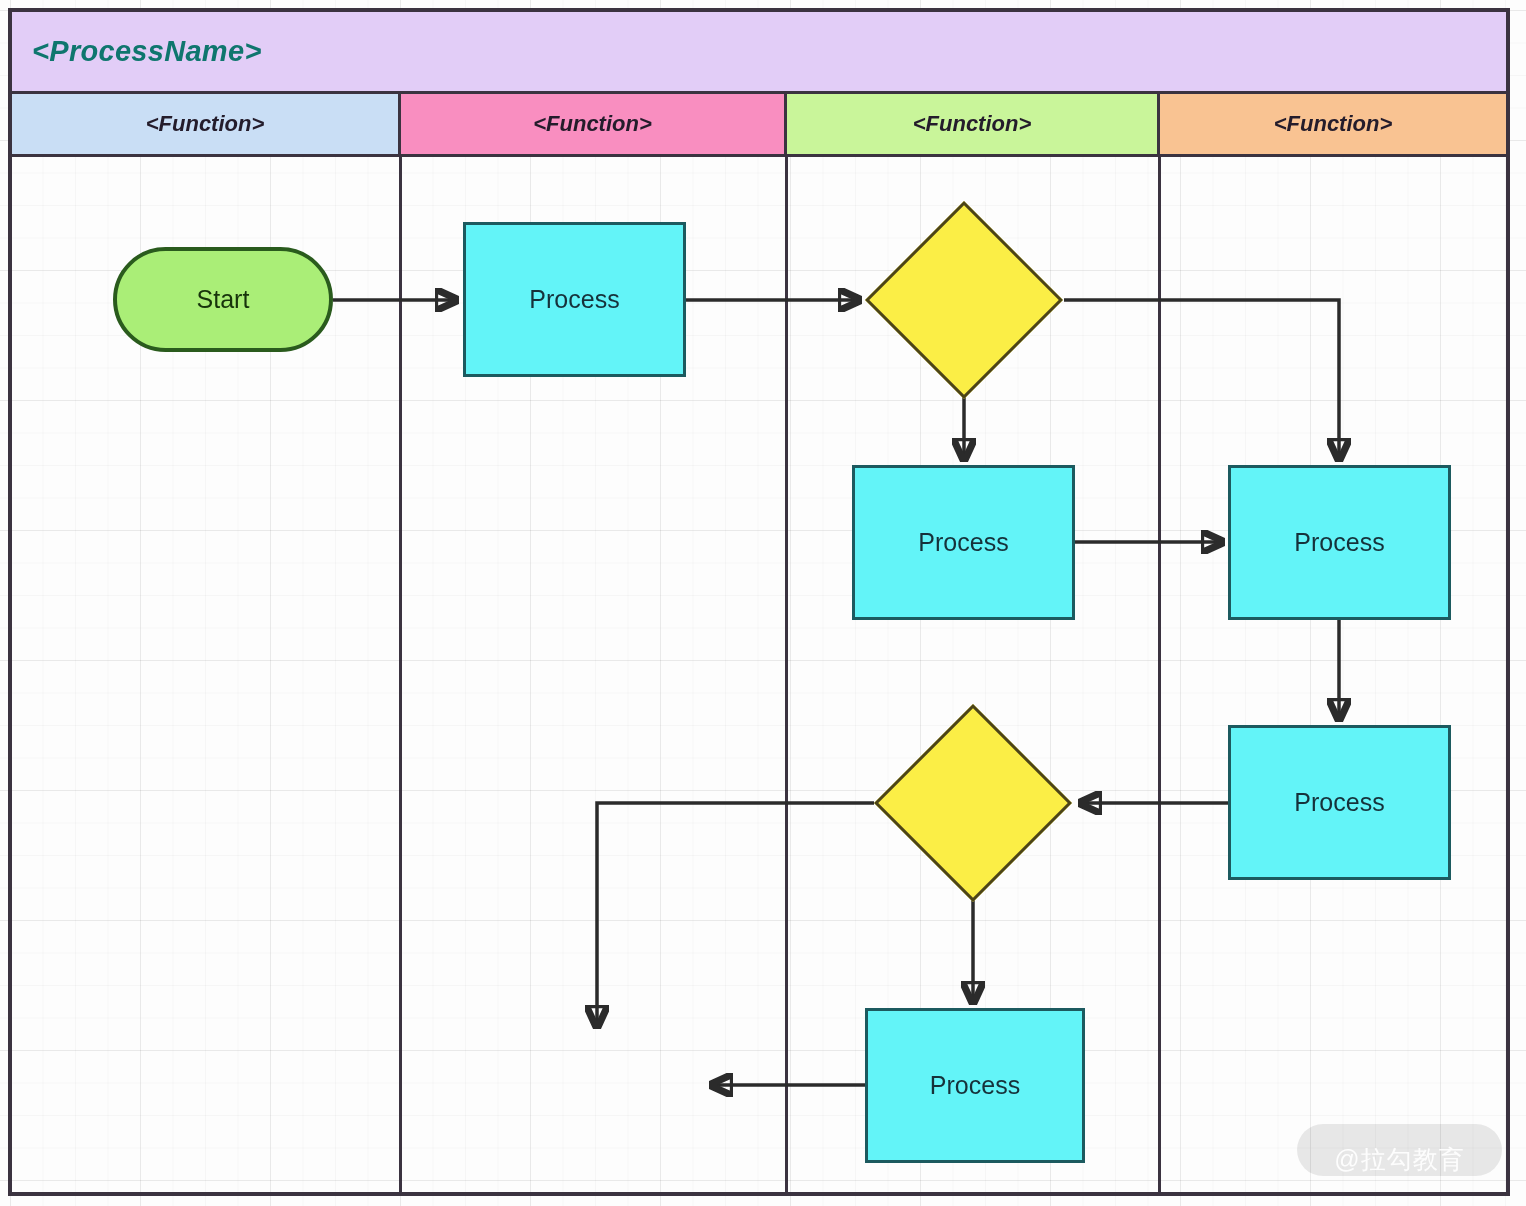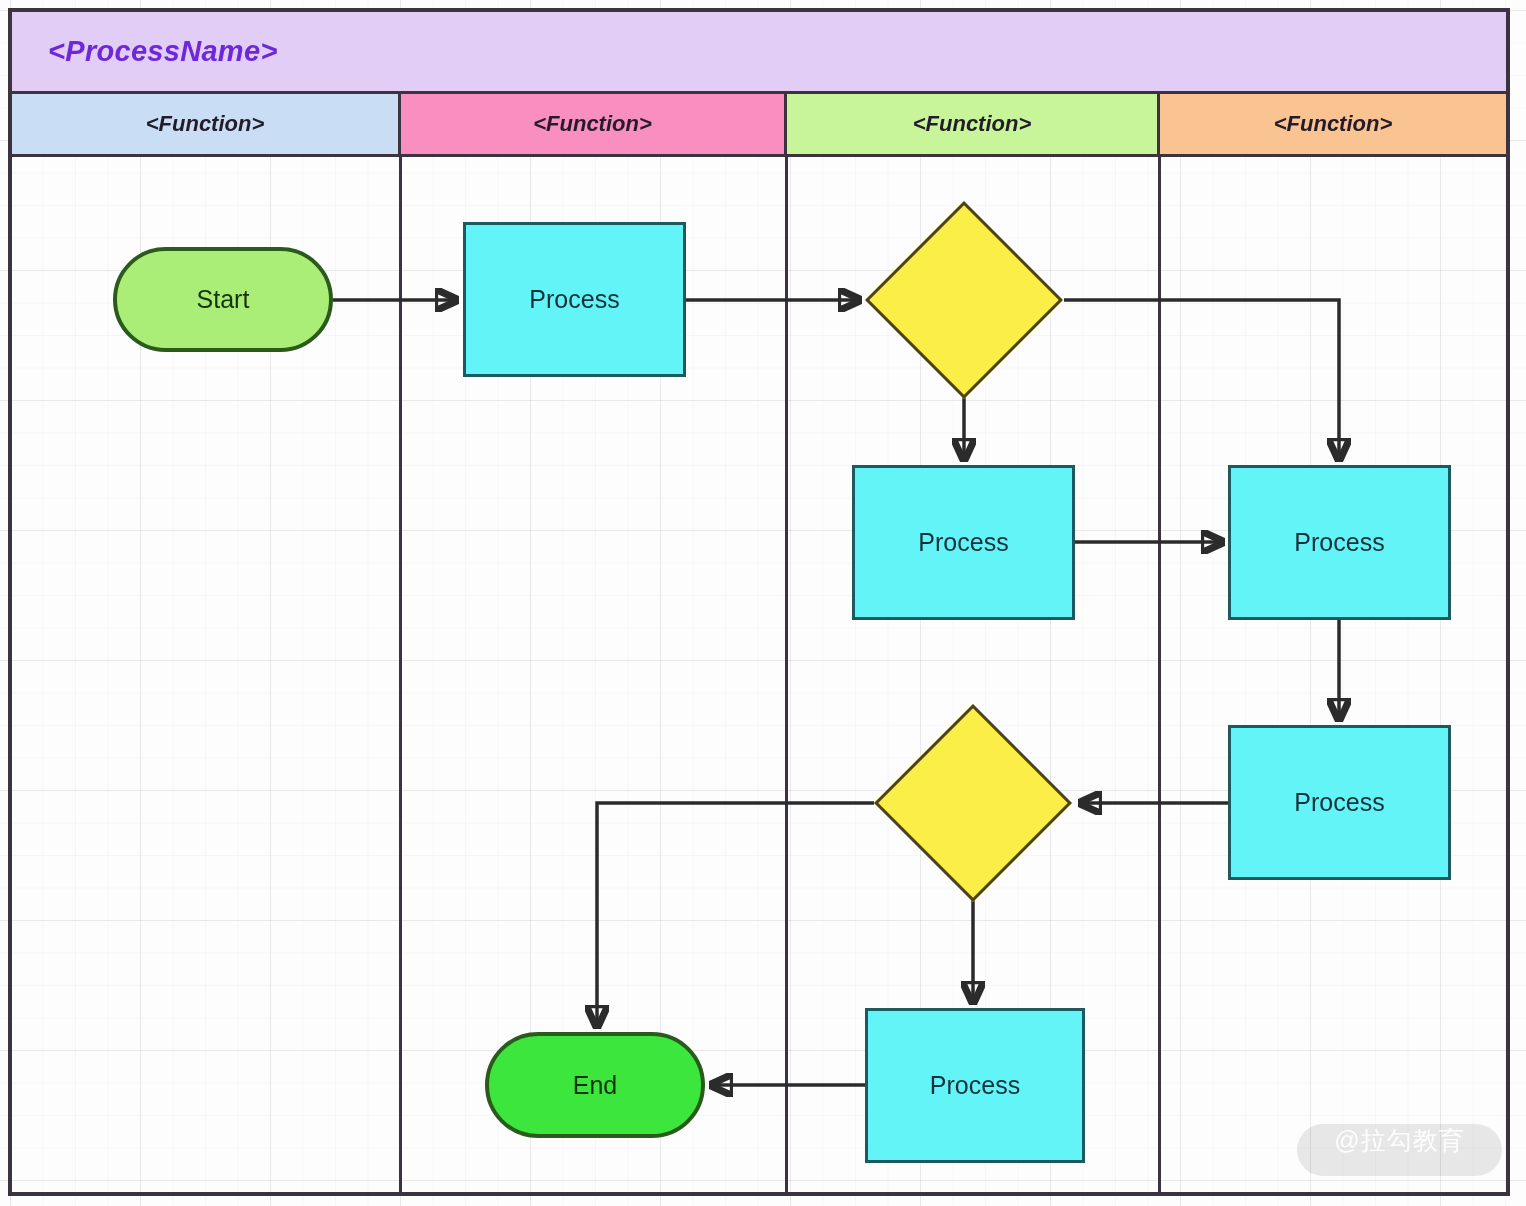--- a/index.html
+++ b/index.html
@@ -41,25 +41,25 @@
     top: 12px;
     width: 1494px;
     height: 82px;
     background: #e2cdf7;
     border-bottom: 3px solid #3b3340;
     box-sizing: border-box;
     display: flex;
     align-items: center;
   }
   #pool-title .txt {
-    padding-left: 36px;
+    padding-left: 20px;
     font-size: 29px;
     font-weight: bold;
     font-style: italic;
-    color: #6d28d9;
+    color: #0f766e;
     letter-spacing: 0.3px;
   }
 
   
   #lane-headers {
     position: absolute;
     left: 12px;
     top: 94px;
     width: 1494px;
     height: 63px;
@@ -140,21 +140,21 @@
   
   #watermark {
     position: absolute;
     left: 1297px;
     top: 1124px;
     width: 205px;
     height: 52px;
     border-radius: 26px;
     background: rgba(0,0,0,0.085);
     display: flex;
-    align-items: flex-start;
+    align-items: flex-end;
     justify-content: center;
     color: rgba(255,255,255,0.92);
     font-size: 25px;
     letter-spacing: 1px;
     z-index: 6;
   }
 </style>
 </head>
 <body>
 
@@ -236,23 +236,20 @@
   </div>
 
   <div class="diamond" style="left:903px; top:733px; width:140px; height:140px;">
     <div class="shape"></div>
   </div>
 
   <div class="node process" style="left:865px; top:1008px; width:220px; height:155px;">
     <span>Process</span>
   </div>
 
-  <div class="node terminator end" style="left:485px; top:1032px; width:220px; height:106px;">
-    <span>End</span>
-  </div>
 
   <div id="frame"></div>
 
   <div id="watermark">
     <span>@拉勾教育</span>
   </div>
 
 </div>
 
 </body></html>

